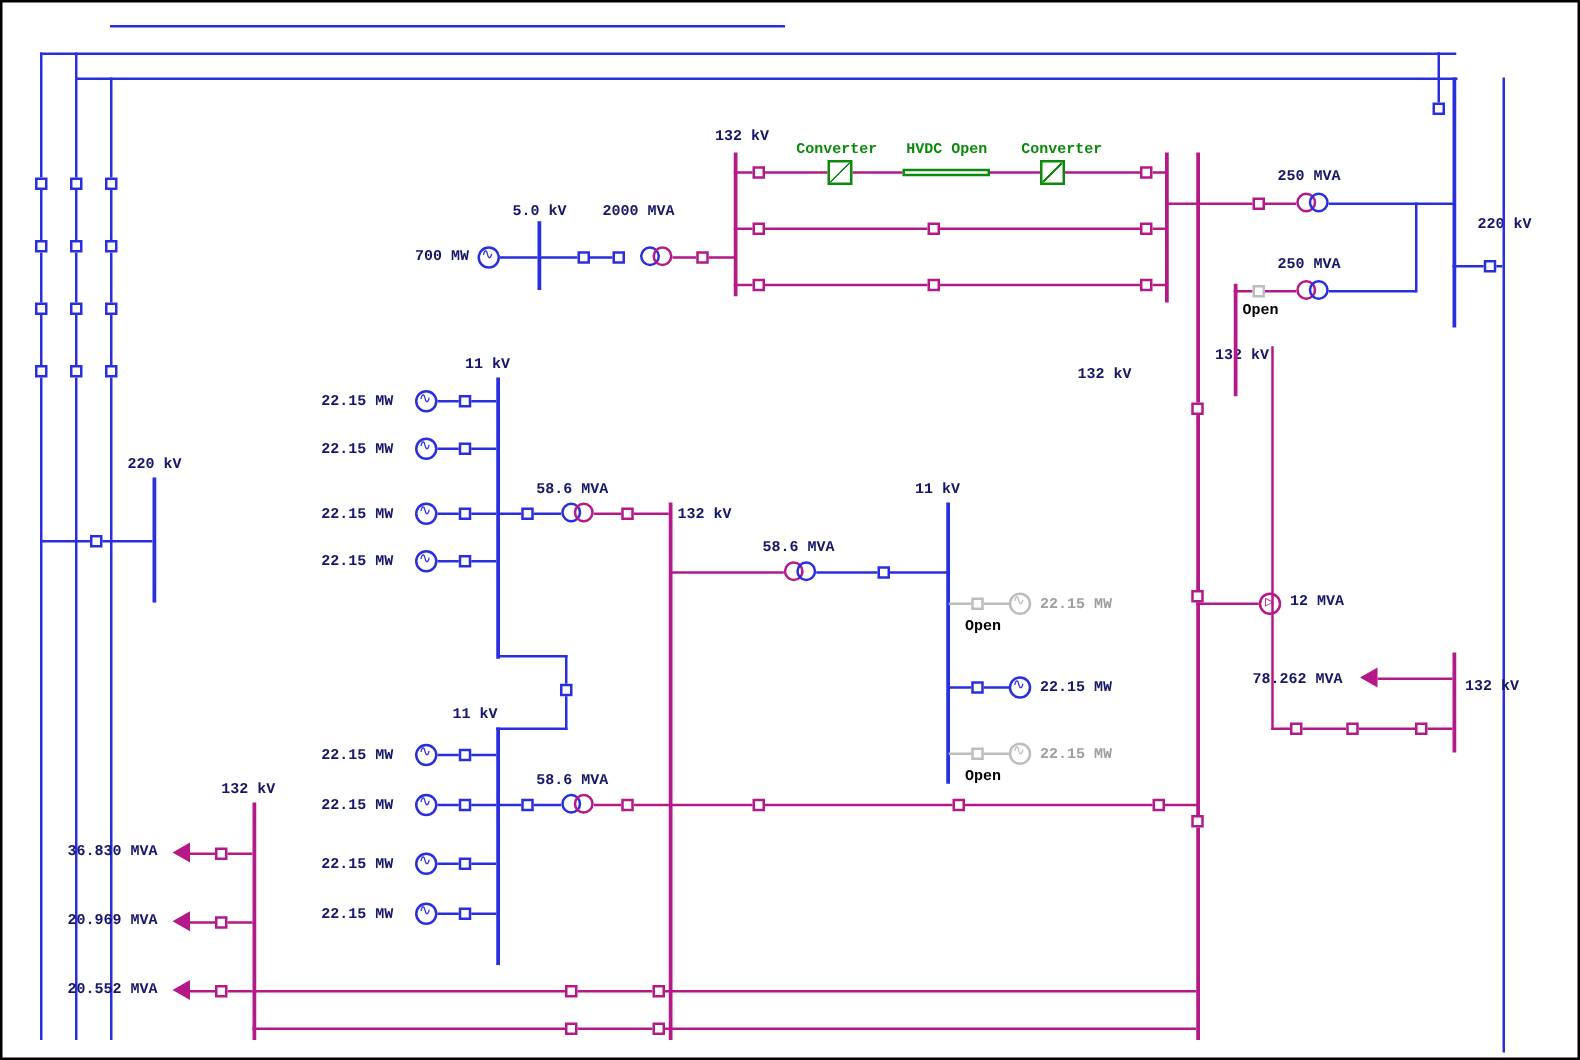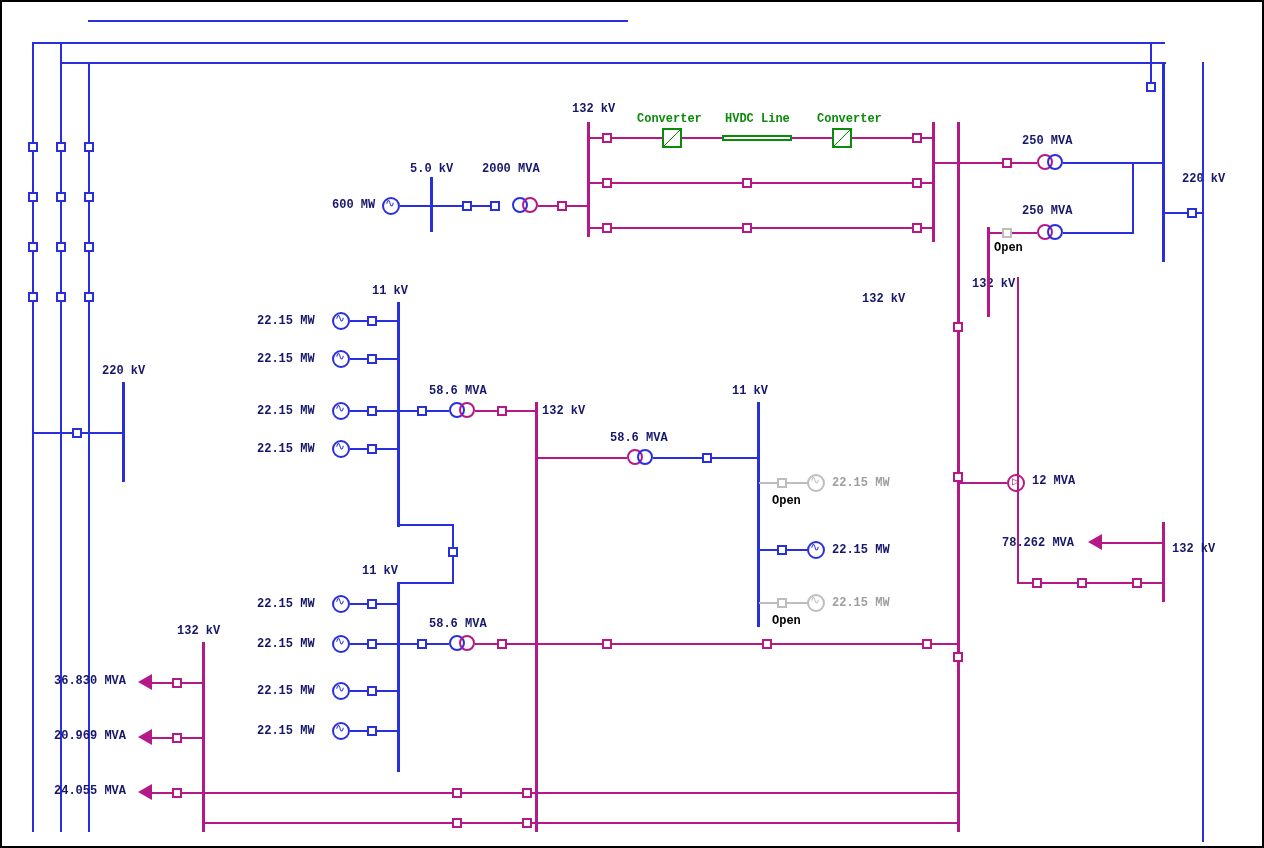--- a/index.html
+++ b/index.html
@@ -81,21 +81,21 @@
   <div class="lbl navy" style="left:52px;top:672px">36.830 MVA</div>
 
   <div class="h mag" style="left:150px;top:735px;width:50px"></div>
   <div class="brk m" style="left:170px;top:731px"></div>
   <div class="load" style="left:136px;top:727px"></div>
   <div class="lbl navy" style="left:52px;top:727px">20.969 MVA</div>
 
   <div class="h mag" style="left:150px;top:790px;width:50px"></div>
   <div class="brk m" style="left:170px;top:786px"></div>
   <div class="load" style="left:136px;top:782px"></div>
-  <div class="lbl navy" style="left:52px;top:782px">24.055 MVA</div>
+  <div class="lbl navy" style="left:52px;top:782px">20.552 MVA</div>
 
   <div class="h mag" style="left:200px;top:790px;width:755px"></div>
   <div class="brk m" style="left:450px;top:786px"></div>
   <div class="brk m" style="left:520px;top:786px"></div>
   <div class="h mag" style="left:200px;top:820px;width:755px"></div>
   <div class="brk m" style="left:450px;top:816px"></div>
   <div class="brk m" style="left:520px;top:816px"></div>
 
   <div class="v mag" style="left:585px;top:120px;height:115px;width:3px"></div>
   <div class="lbl navy" style="left:570px;top:100px">132 kV</div>
@@ -109,25 +109,25 @@
   <div class="brk m" style="left:740px;top:176px"></div>
   <div class="brk m" style="left:910px;top:176px"></div>
   <div class="brk m" style="left:600px;top:221px"></div>
   <div class="brk m" style="left:740px;top:221px"></div>
   <div class="brk m" style="left:910px;top:221px"></div>
 
   <div class="cvt" style="left:660px;top:126px"></div>
   <div class="hvdc" style="left:720px;top:133px;width:70px"></div>
   <div class="cvt" style="left:830px;top:126px"></div>
   <div class="lbl green" style="left:635px;top:110px">Converter</div>
-  <div class="lbl green" style="left:723px;top:110px">HVDC Line</div>
+  <div class="lbl green" style="left:723px;top:110px">HVDC Open</div>
   <div class="lbl green" style="left:815px;top:110px">Converter</div>
 
   <div class="gen" style="left:380px;top:195px"></div>
-  <div class="lbl navy" style="left:330px;top:196px">600 MW</div>
+  <div class="lbl navy" style="left:330px;top:196px">700 MW</div>
   <div class="h blue" style="left:398px;top:203px;width:30px"></div>
   <div class="v blue" style="left:428px;top:175px;height:55px;width:3px"></div>
   <div class="lbl navy" style="left:408px;top:160px">5.0 kV</div>
   <div class="h blue" style="left:430px;top:203px;width:60px"></div>
   <div class="brk b" style="left:460px;top:199px"></div>
   <div class="brk b" style="left:488px;top:199px"></div>
   <div class="xfmr" style="left:510px;top:195px">
       <div class="c c1"></div>
       <div class="c c2"></div>
     </div>

